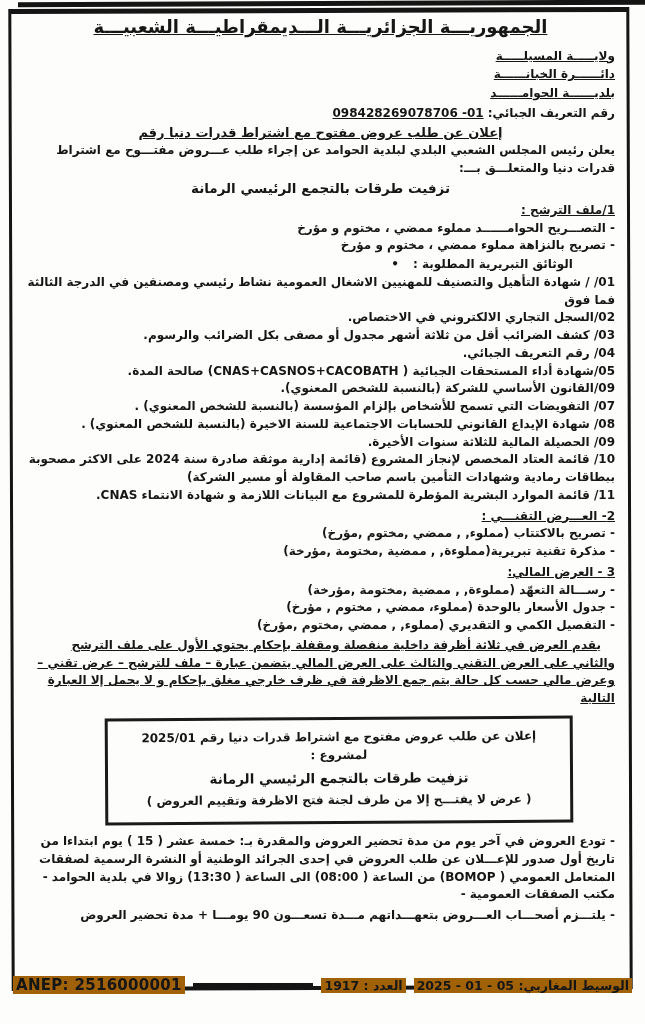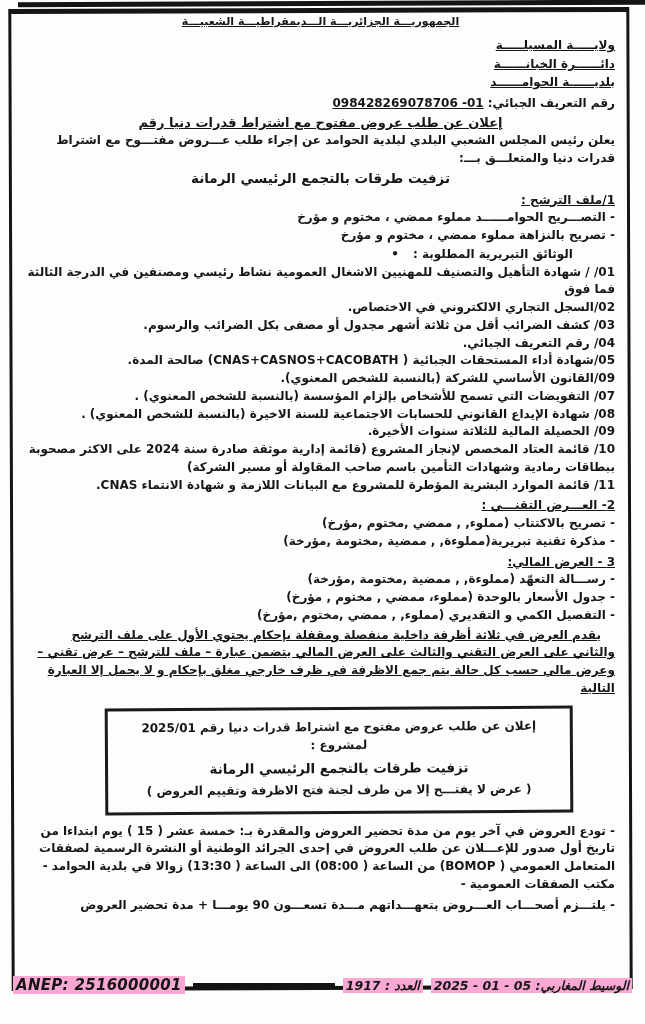--- a/index.html
+++ b/index.html
@@ -13,41 +13,41 @@
   .top-artifact { position: absolute; top: 1px; left: 18px; right: 0; height: 5px; background: #141414; transform: rotate(-0.25deg); }
   .frame {
     position: absolute; top: 8px; left: 10px; width: 621px; height: 982px;
     border: 3px solid #151515; border-top-width: 5px; border-bottom-width: 4px;
     transform: rotate(-0.2deg);
   }
   .content {
     position: absolute; top: 14px; right: 30px; left: 26px;
     direction: rtl; text-align: right; font-size: 12px; line-height: 1.48;
   }
-  .republic { text-align: center; text-decoration: underline; font-size: 11px; margin-bottom: 6px; }
+  .republic { text-align: center; text-decoration: underline; font-size: 18px; margin-bottom: 6px; }
   .admin { text-decoration: underline; line-height: 1.55; }
   .tax { margin-top: 3px; }
   .tax .val { text-decoration: underline; margin-left: 32px; }
   .title-c { text-align: center; text-decoration: underline; font-size: 13px; }
   .project { text-align: center; font-size: 13.5px; margin: 1px 0; }
   .sec-heading { text-decoration: underline; margin-top: 3px; }
   .docs-heading-row { margin-right: 42px; margin-top: 1px; }
   .docs-heading-row .dot { margin-right: 10px; }
   .env-para { text-indent: 14px; margin-top: 2px; text-decoration: underline; }
   .box {
     width: 468px; margin: 9px 42px 9px auto; border: 3px solid #1a1a1a;
     padding: 9px 8px 11px; text-align: center; transform: rotate(-0.35deg);
   }
   .box .b2 { font-size: 13.5px; margin: 4px 0; }
   .closing { margin-top: 3px; }
   .footer {
     position: absolute; top: 976px; left: 13px; right: 13px;
     display: flex; direction: rtl; align-items: center; gap: 8px; font-size: 12.5px;
   }
-  .f-txt { background: #f9a8d4; padding: 0 3px; white-space: nowrap; font-style: italic; }
+  .f-txt { background: #a16207; padding: 0 3px; white-space: nowrap; }
   .f-line { flex: 1; height: 5px; background: #141414; min-width: 40px; }
   .f-anep { font-size: 15px; letter-spacing: 0.3px; }
 </style>
 </head>
 <body>
 
 <div class="sheet">
   <div class="top-artifact"></div>
   <div class="frame"></div>
 

